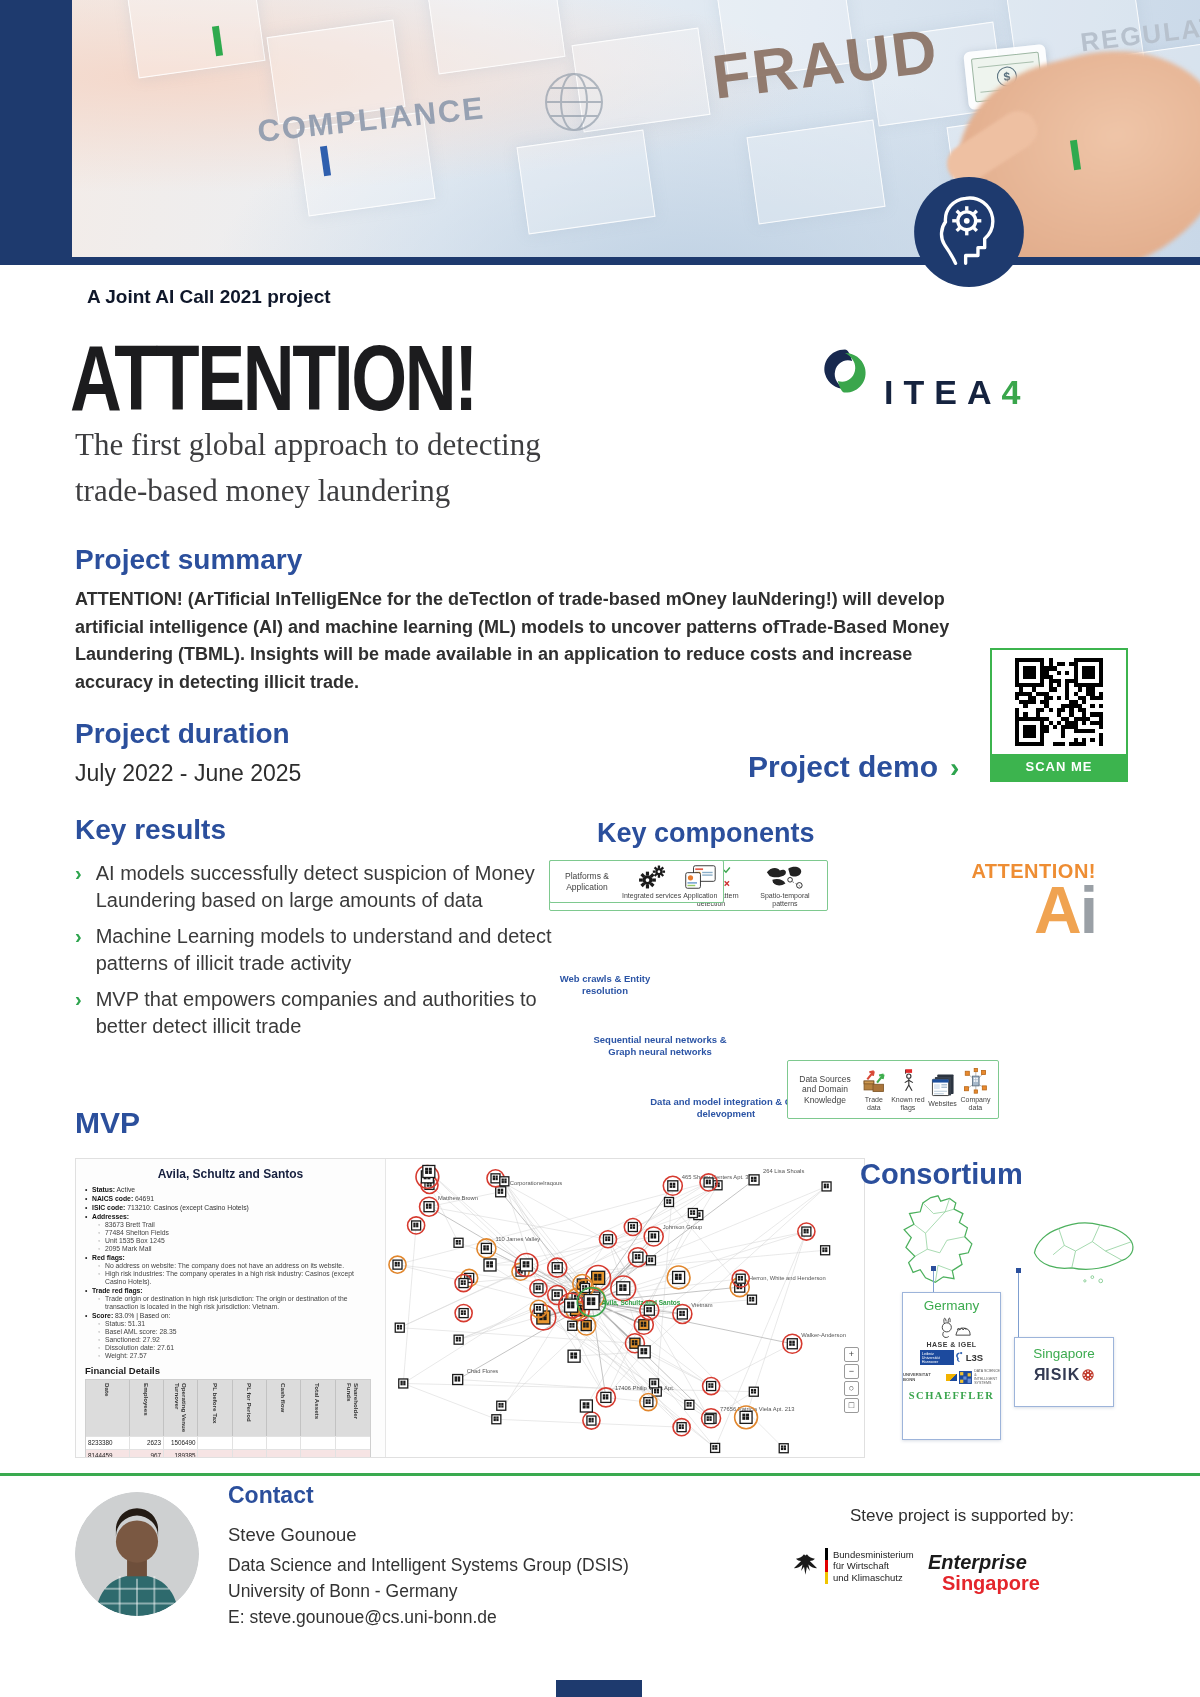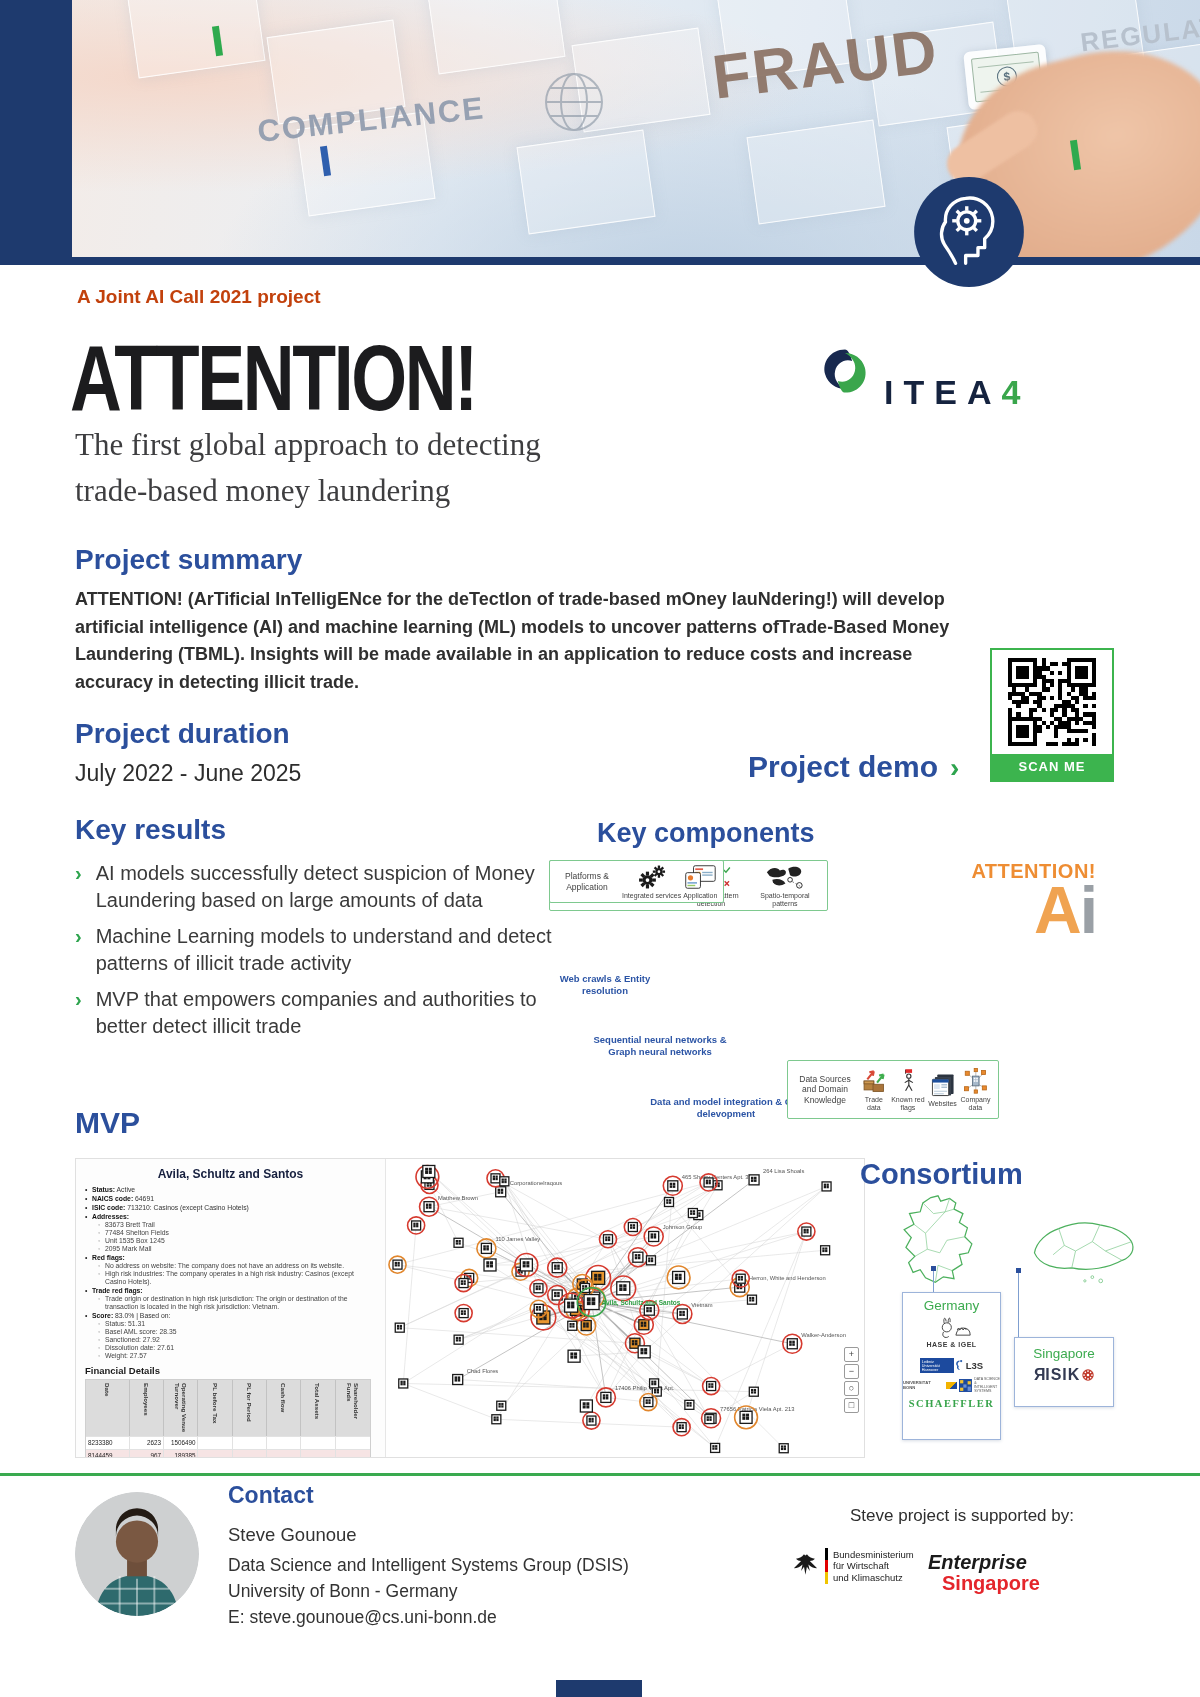--- a/index.html
+++ b/index.html
@@ -25,39 +25,39 @@
   .globe { position:absolute; left:470px; top:70px; opacity:.55; }
   .banknote { position:absolute; left:894px; top:48px; width:82px; height:58px; background:rgba(255,255,255,.9); border-radius:6px; transform:rotate(-6deg); box-shadow:0 2px 8px rgba(120,140,160,.4); padding:7px; }
   .banknote .bill { width:100%; height:100%; border:1px solid #9db7a3; background:#eef4ee; border-radius:2px; position:relative; }
   .banknote .bill .dollar { position:absolute; left:50%; top:50%; transform:translate(-50%,-52%); width:20px; height:20px; border:1px solid #57707e; border-radius:50%; color:#57707e; font-size:12px; font-weight:700; text-align:center; line-height:19px; }
   .banknote .bill i { position:absolute; height:1px; background:#a9bfae; left:5px; right:5px; }
   .hand { position:absolute; right:-30px; top:55px; width:270px; height:215px; background:radial-gradient(ellipse at 60% 40%, #efc5a8, #e2ad8c 75%); border-radius:48% 52% 60% 40%; transform:rotate(-14deg); filter:blur(2px); }
   .finger { position:absolute; right:158px; top:128px; width:100px; height:38px; background:#eec0a2; border-radius:20px; transform:rotate(-33deg); filter:blur(1.5px); }
   .brain-badge { position:absolute; left:913px; top:176px; width:112px; height:112px; border-radius:50%; }
 
   
-  .kicker { position:absolute; left:77px; top:286px; font-size:19px; font-weight:700; color:#c2410c; }
+  .kicker { position:absolute; left:87px; top:286px; font-size:19px; font-weight:700; color:#0f172a; }
   .title { position:absolute; left:70px; top:326px; font-size:92px; font-weight:800; letter-spacing:-3px; color:#1c1c1e; transform:scaleX(.78); transform-origin:left top; white-space:nowrap; }
   .itea { position:absolute; left:818px; top:330px; display:flex; align-items:center; gap:12px; }
   .itea-text { font-size:34px; font-weight:700; letter-spacing:10px; color:#15233f;margin-top:43px; }
   .itea-text .four { color:#3aa64c; }
   .subtitle { position:absolute; left:75px; top:422px; font-family:"Liberation Serif","DejaVu Serif",serif; font-size:31px; color:#3e3e40; line-height:46px; }
 
   .sec-h { position:absolute; font-weight:800; color:#2b4f9c; }
 
   .summary-h { left:75px; top:544px; font-size:28px; }
   .summary-body { position:absolute; left:75px; top:586px; width:892px; font-size:18px; font-weight:700; color:#2f2f2f; line-height:27.5px; }
 
   .duration-h { left:75px; top:718px; font-size:28px; }
   .duration-v { position:absolute; left:75px; top:760px; font-size:23px; color:#2d2d2d; }
 
   .demo-link { position:absolute; left:748px; top:750px; font-size:30px; font-weight:800; color:#2b4f9c; cursor:pointer; }
   .demo-link .chev { color:#2ea44e; font-weight:700; margin-left:12px; font-size:28px; }
 
-  .qr-box { position:absolute; left:990px; top:648px; width:124px; height:134px; border:2px solid #3cb44e; background:#fff; }
+  .qr-box { position:absolute; left:990px; top:648px; width:138px; height:134px; border:2px solid #3cb44e; background:#fff; }
   .qr-box svg { display:block; margin:8px auto 0 auto; }
   .qr-bar { position:absolute; left:0; right:0; bottom:0; height:26px; background:#3cb44e; color:#fff; font-size:13px; font-weight:700; letter-spacing:1px; text-align:center; line-height:26px; }
 
   
   .kr-h { left:75px; top:814px; font-size:28px; }
   .kr-list { position:absolute; left:75px; top:860px; width:485px; list-style:none; }
   .kr-list li { display:flex; font-size:20px; color:#3a3a3a; line-height:27px; margin-bottom:9px; }
   .kr-chev { color:#2ea44e; font-weight:700; margin-right:14px; flex:0 0 auto; }
 
   
@@ -121,21 +121,21 @@
   .map { position:absolute; }
   .map-germany { left:887px; top:1194px; }
   .map-singapore { left:1027px; top:1212px; }
   .map-dot { position:absolute; width:5px; height:5px; background:#2b4f9c; }
   .map-line { position:absolute; width:1px; background:#7f9fd0; }
   .cons-box { position:absolute; border:1px solid #9db4da; background:#fff; box-shadow:0 1px 3px rgba(100,120,150,.25); display:flex; flex-direction:column; align-items:center; }
   .box-germany { left:902px; top:1292px; width:99px; height:148px; padding-top:5px; gap:2px; }
   .box-singapore { left:1014px; top:1337px; width:100px; height:70px; padding-top:8px; gap:5px; }
   .cons-country { font-size:13.5px; font-weight:400; color:#3cab4f; }
   .hase-cap { font-size:7px; font-weight:700; color:#3b3b3b; letter-spacing:.5px; margin-top:-2px; }
-  .leib-row { display:flex; align-items:center; gap:0; margin-top:8px; }
+  .leib-row { display:flex; align-items:center; gap:0; margin-top:0; }
   .leib-block { width:34px; height:15px; background:#1c4a9e; color:#fff; font-size:3.8px; line-height:4.4px; padding:1.5px 2px; overflow:hidden; }
   .l3s-row { display:flex; align-items:center; gap:1px; }
   .l3s-txt { font-size:9.5px; font-weight:700; color:#333; }
   .bonn-row { display:flex; align-items:center; gap:2px; margin-top:2px; }
   .bonn-txt { font-size:4.2px; font-weight:700; color:#555;}
   .bonn-gold { width:11px; height:7px; background:linear-gradient(135deg,#f2b300 60%,#1c4a9e 60%); }
   .dsis-txt { font-size:3.6px; color:#555; width:26px; line-height:4px; }
   .schaeffler { font-family:"Liberation Serif","DejaVu Serif",serif; font-size:10.5px; font-weight:700; letter-spacing:1.5px; color:#37a34a; margin-top:3px; }
   .risiko { display:flex; align-items:center; font-size:16px; font-weight:800; color:#333a52; letter-spacing:1px; }
   .risiko .flip { display:inline-block; transform:scaleX(-1); }

